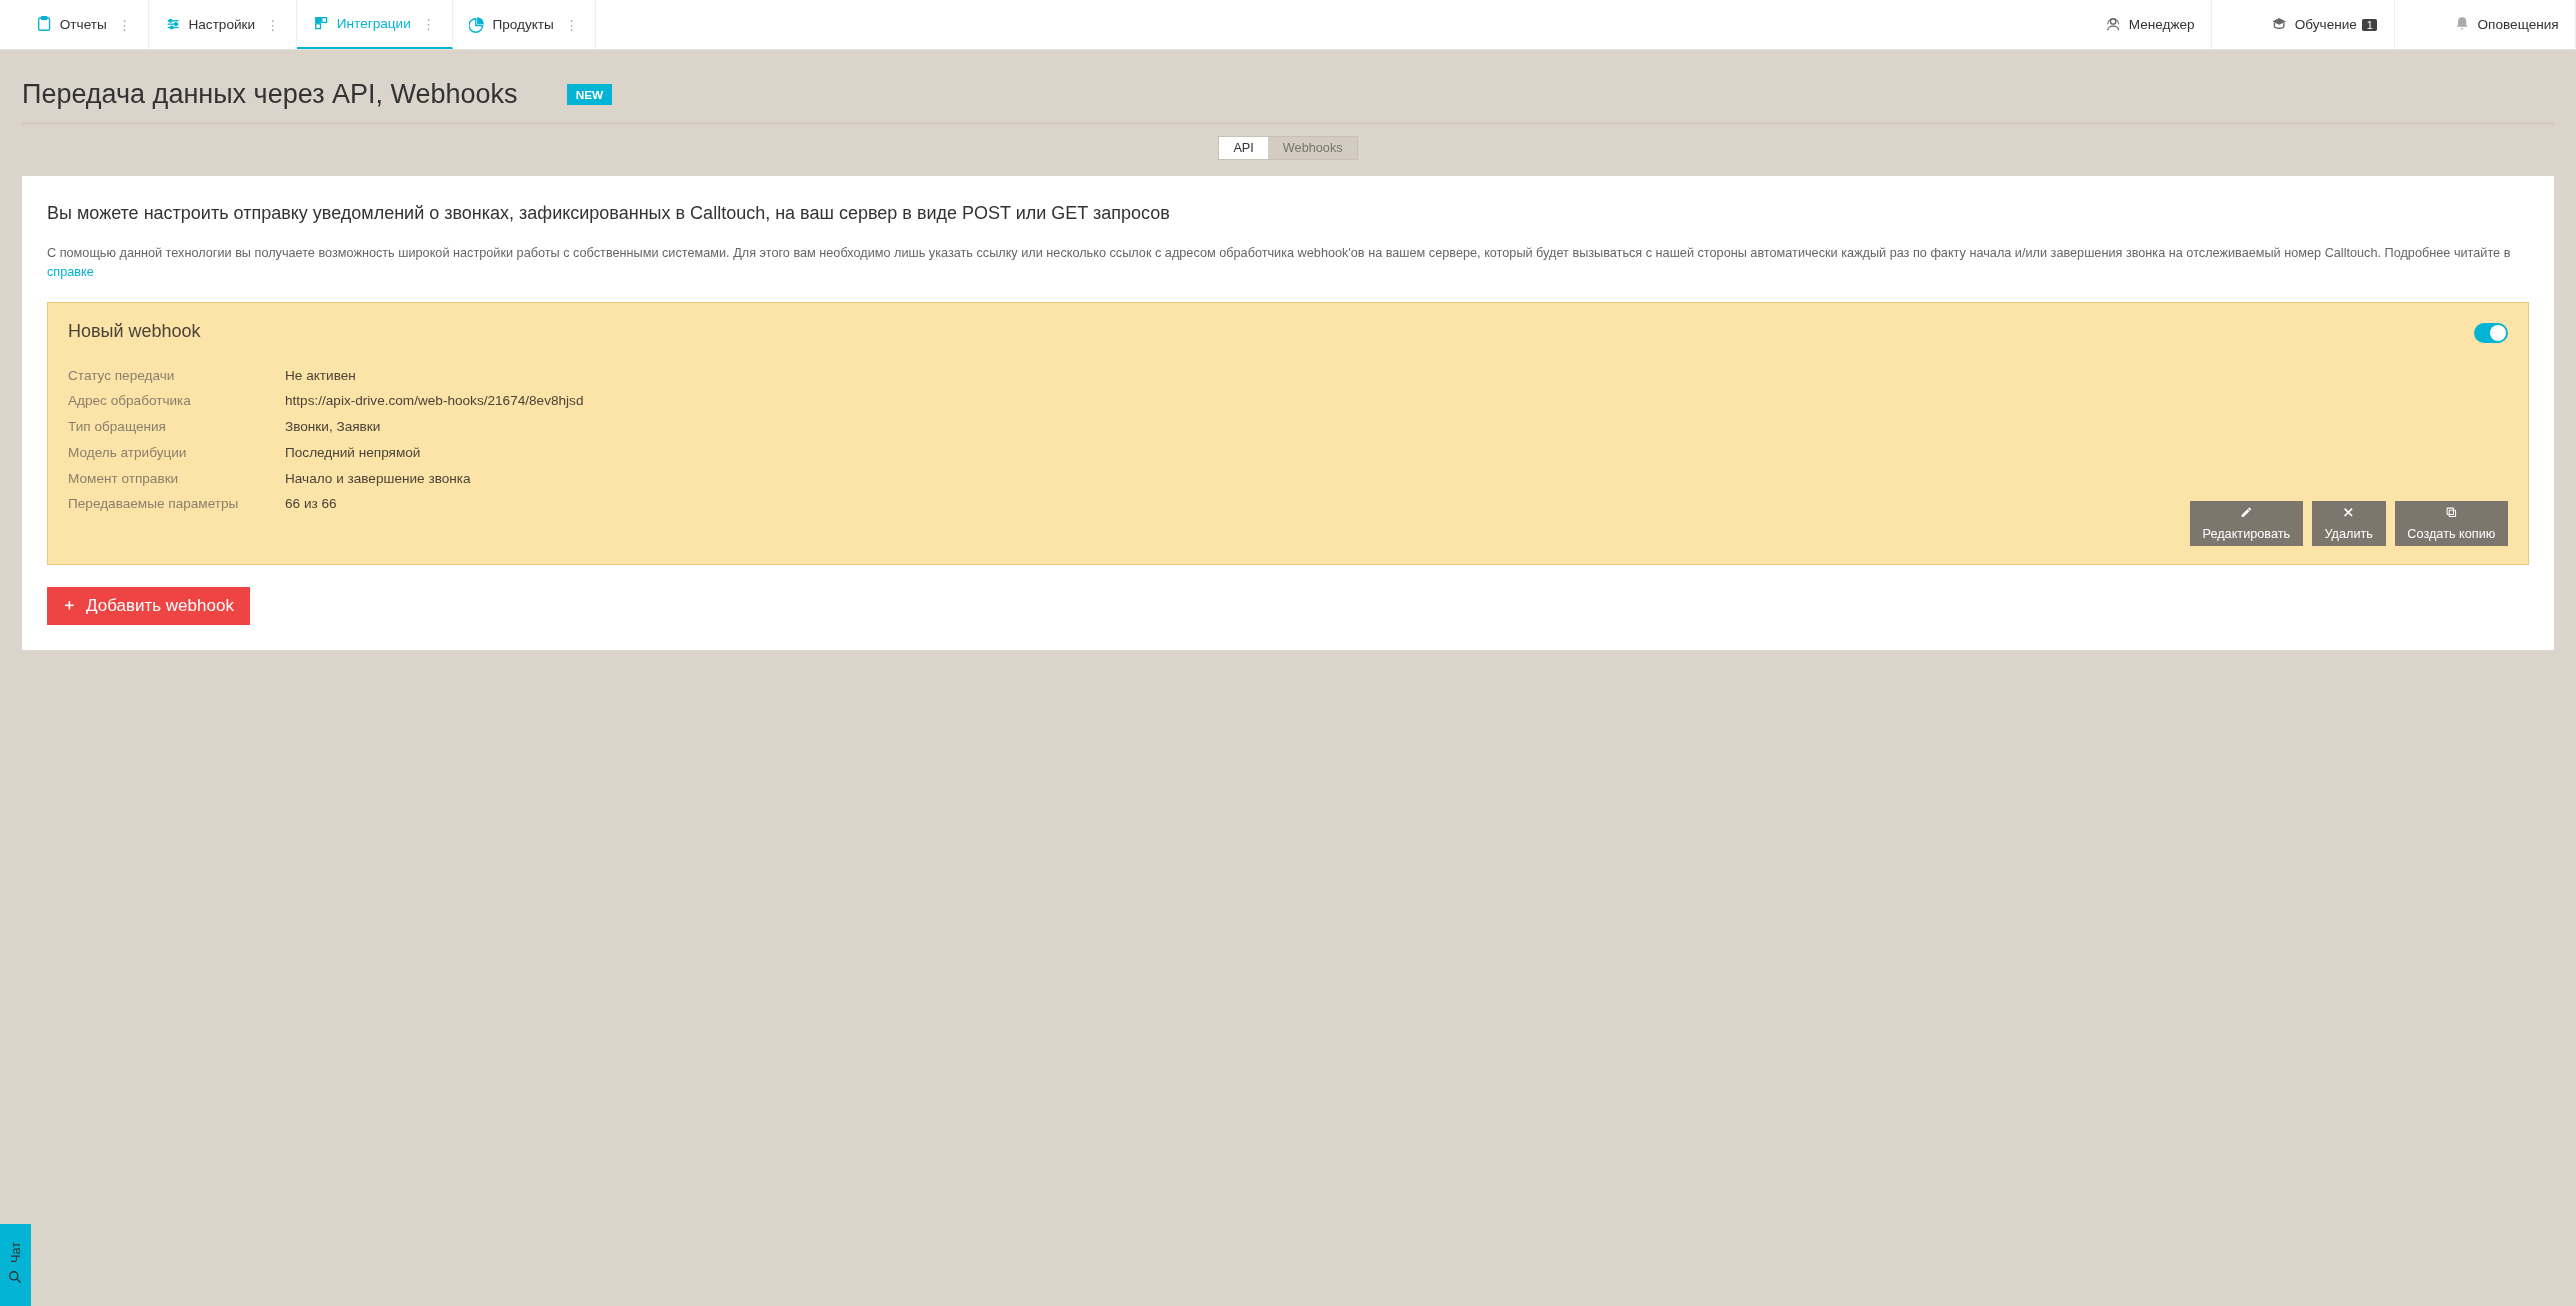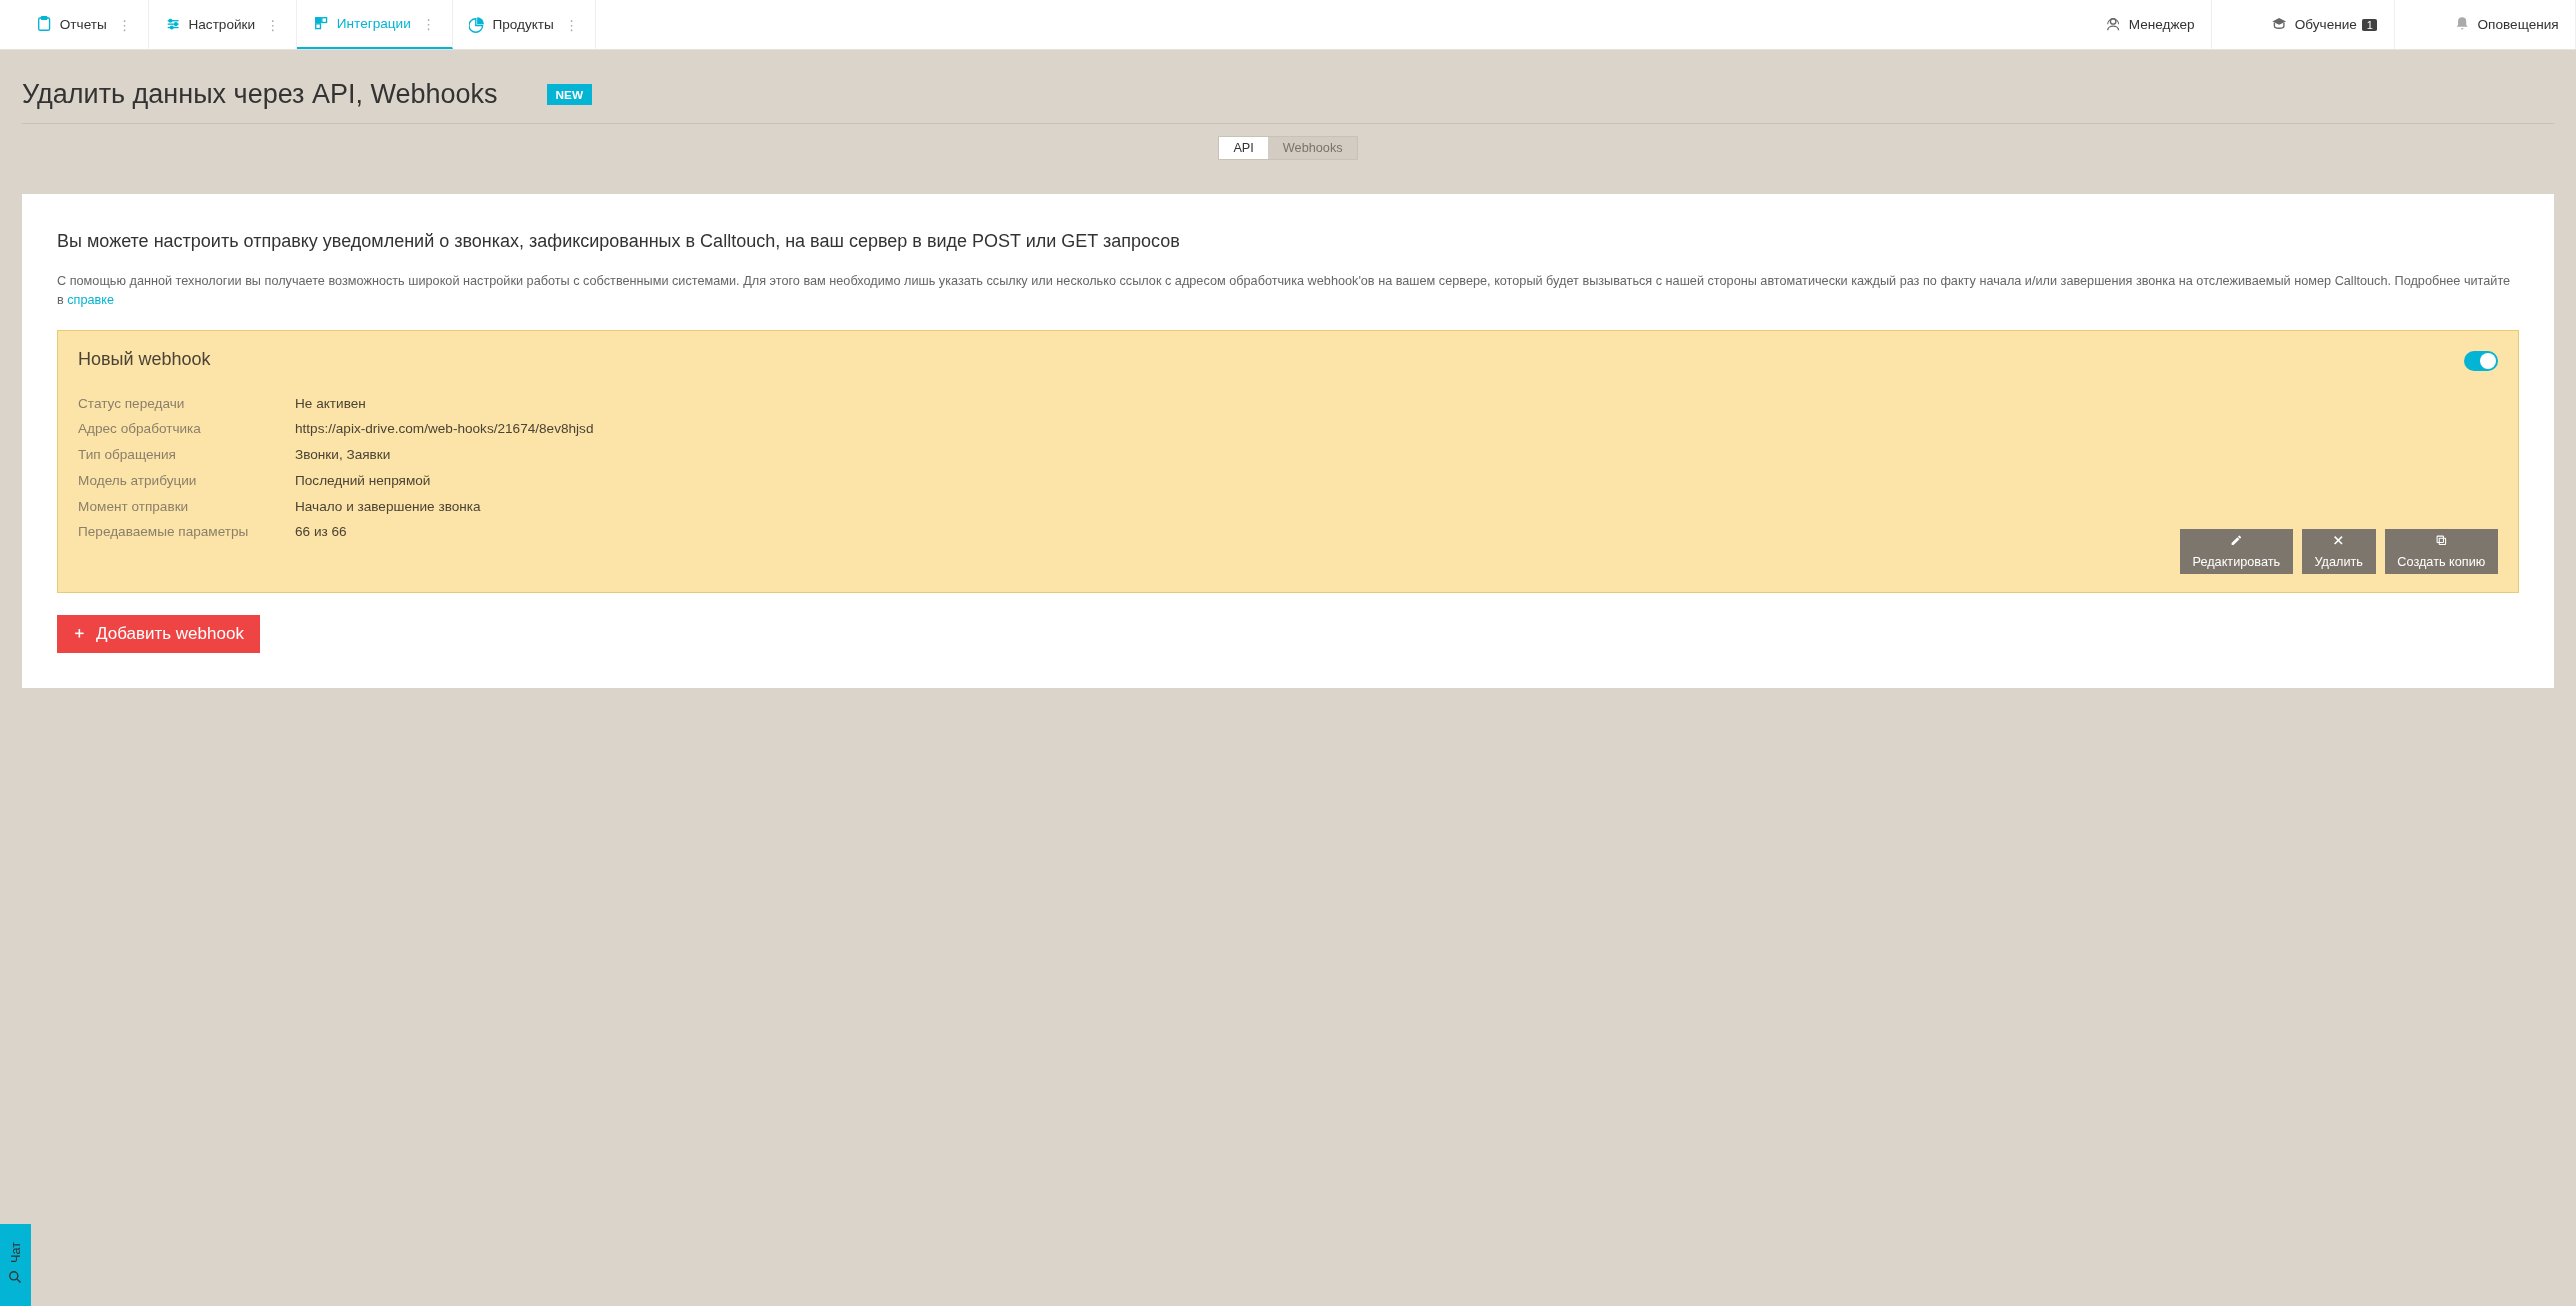--- a/index.html
+++ b/index.html
@@ -22,21 +22,21 @@
 .page-title { font-size: 27px; font-weight: 400; color:#333; }
 .new-badge { background:#03b4d4; color:#fff; font-size:11.8px; font-weight:600; padding:3.6px 9px; margin-left: 49px; }
 
 
 .subtabs { display:flex; justify-content:center; padding: 12.7px 0 16.3px 0; }
 .subtab-group { display:flex; border:0.9px solid #c9c1b6; background:#d2ccc2; }
 .subtab { padding: 3.6px 14.5px; font-size:12.7px; color:#7a7369; cursor:pointer; }
 .subtab.active { background:#fff; color:#333; }
 
 
-.panel { background:#fff; padding: 35px; margin-top: 18px; }
+.panel { background:#fff; padding: 25px; }
 .panel-heading { font-size: 18px; font-weight:400; color:#333; margin-bottom: 18px; line-height:1.4; }
 .panel-desc { font-size: 12.7px; color:#666; line-height:1.5; margin-bottom: 20px; }
 .panel-desc a { color:#03b4d4; text-decoration:none; }
 
 
 .wh-box { background:#fce4a8; border:0.9px solid #e8c976; padding: 18px 20px; position:relative; }
 .wh-title { font-size: 18px; color:#4a4336; margin-bottom: 20px; }
 .toggle { position:absolute; right:20px; top:20px; width:34px; height:20px; background:#03b4d4; border-radius:18px; display:flex; align-items:center; justify-content:flex-end; padding:1.8px; cursor:pointer; }
 .toggle .knob { width:16.3px; height:16.3px; background:#fff; border-radius:50%; }
 .wh-row { display:flex; padding: 5.4px 0; font-size:13.6px; }
@@ -137,21 +137,21 @@
           </svg>
         </span>
       <span>Оповещения</span>
     </div>
   </div>
 </div>
 
 <div class="page">
 
   <div class="page-header">
-    <h1 class="page-title">Удалить данных через API, Webhooks</h1>
+    <h1 class="page-title">Передача данных через API, Webhooks</h1>
     <span class="new-badge">NEW</span>
   </div>
 
   <div class="subtabs">
     <div class="subtab-group">
       <div class="subtab active">API</div>
       <div class="subtab">Webhooks</div>
     </div>
   </div>
 

